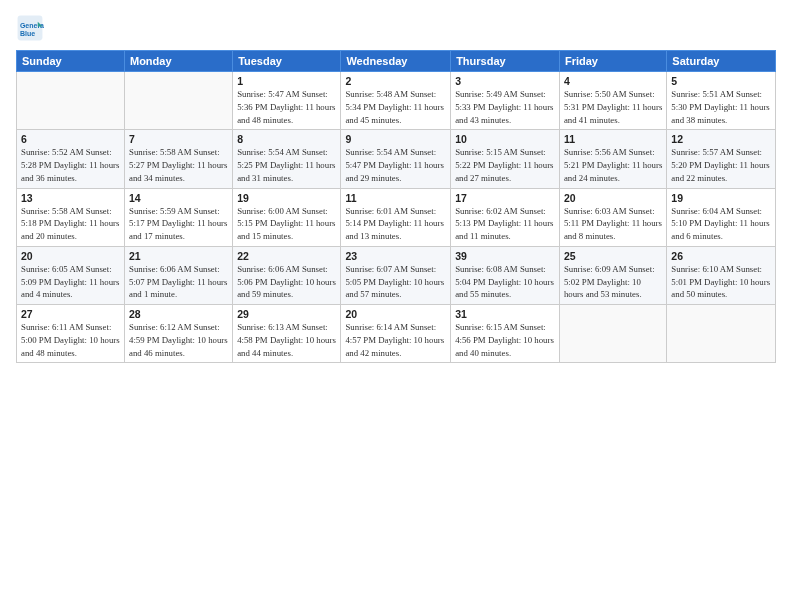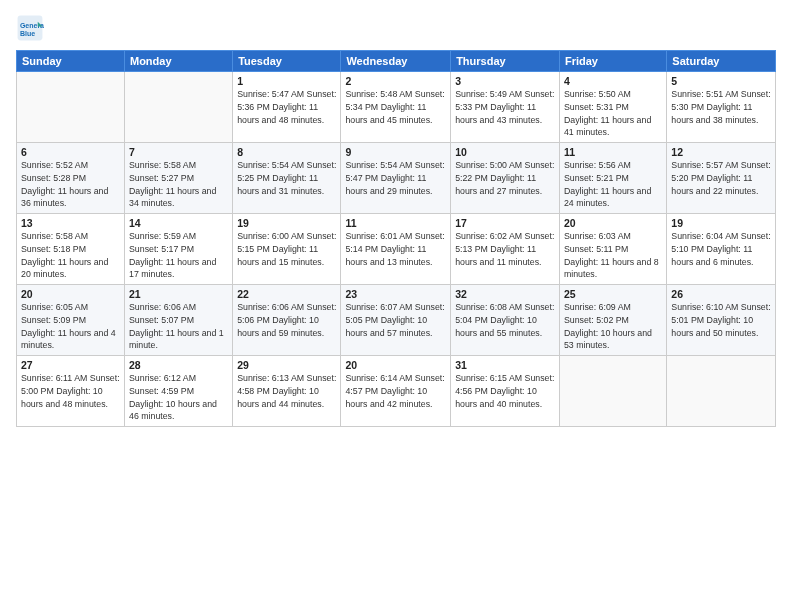--- a/index.html
+++ b/index.html
@@ -83,20 +83,21 @@
       font-weight: bold;
       font-size: 10.5px;
       color: #222;
       display: block;
       margin-bottom: 1px;
     }
     .day-detail {
       color: #333;
       font-size: 8.8px;
       line-height: 1.45;
+      font-family: Liberation Serif, serif;
     }
     .empty-cell {
       background: #f9f9f9 !important;
     }
     .calendar tbody tr:nth-child(even) td.empty-cell {
       background: #f2f4f8 !important;
     }
   </style>
 </head>
 <body>
@@ -188,21 +189,21 @@
 Daylight: 11 hours and 31 minutes.</div>
           </td>
           <td>
             <span class="day-num">9</span>
             <div class="day-detail">Sunrise: 5:54 AM
 Sunset: 5:47 PM
 Daylight: 11 hours and 29 minutes.</div>
           </td>
           <td>
             <span class="day-num">10</span>
-            <div class="day-detail">Sunrise: 5:00 AM
+            <div class="day-detail">Sunrise: 5:15 AM
 Sunset: 5:22 PM
 Daylight: 11 hours and 27 minutes.</div>
           </td>
           <td>
             <span class="day-num">11</span>
             <div class="day-detail">Sunrise: 5:56 AM
 Sunset: 5:21 PM
 Daylight: 11 hours and 24 minutes.</div>
           </td>
           <td>
@@ -275,21 +276,21 @@
 Sunset: 5:06 PM
 Daylight: 10 hours and 59 minutes.</div>
           </td>
           <td>
             <span class="day-num">23</span>
             <div class="day-detail">Sunrise: 6:07 AM
 Sunset: 5:05 PM
 Daylight: 10 hours and 57 minutes.</div>
           </td>
           <td>
-            <span class="day-num">32</span>
+            <span class="day-num">39</span>
             <div class="day-detail">Sunrise: 6:08 AM
 Sunset: 5:04 PM
 Daylight: 10 hours and 55 minutes.</div>
           </td>
           <td>
             <span class="day-num">25</span>
             <div class="day-detail">Sunrise: 6:09 AM
 Sunset: 5:02 PM
 Daylight: 10 hours and 53 minutes.</div>
           </td>

